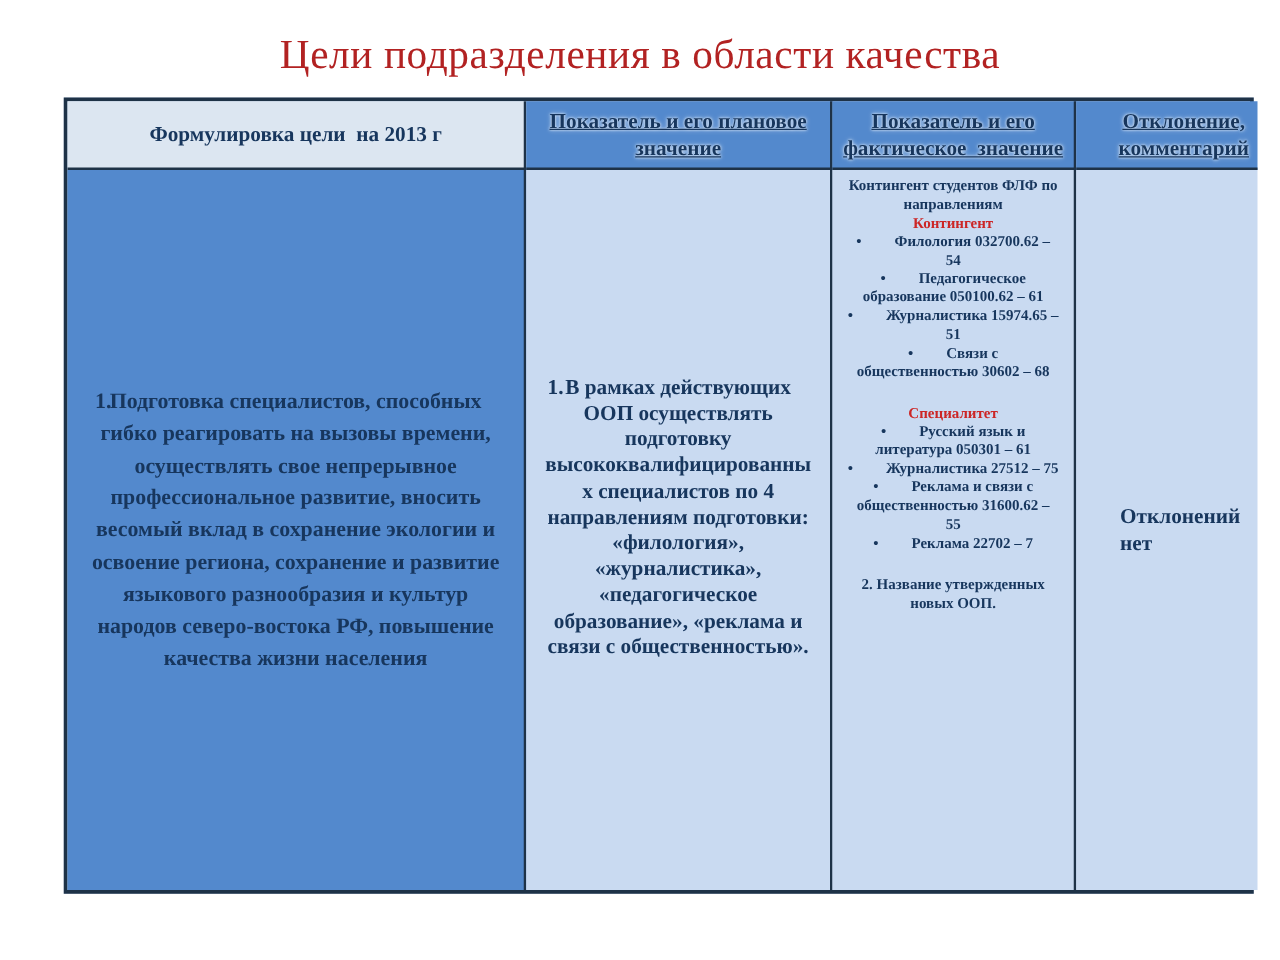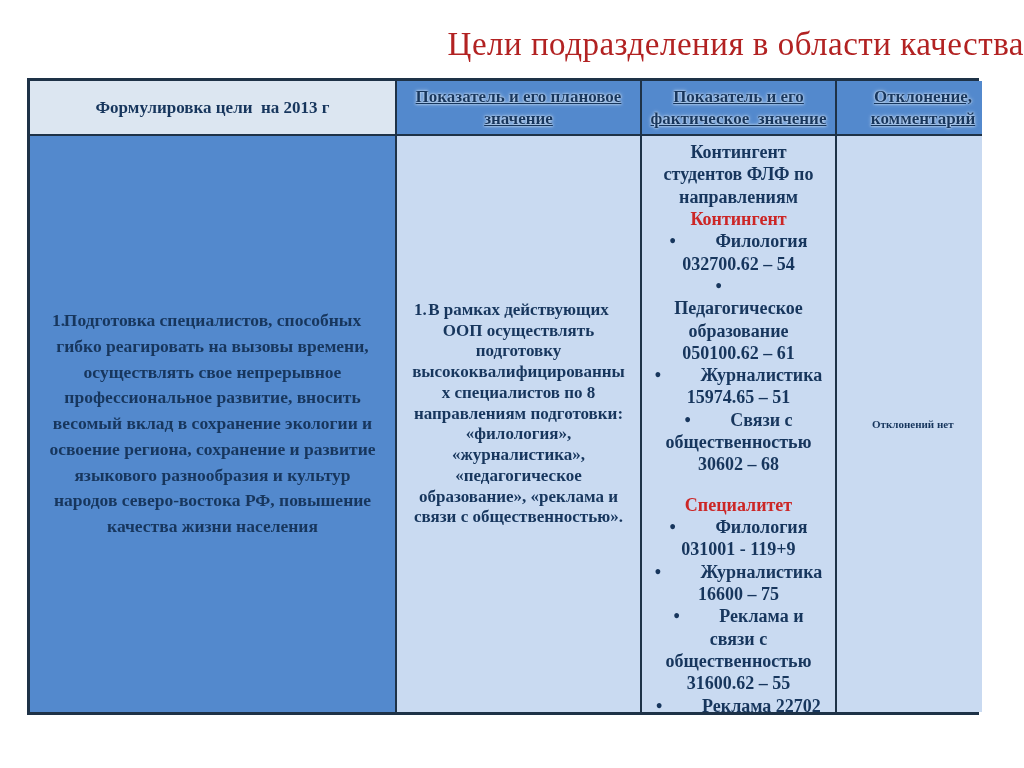--- a/index.html
+++ b/index.html
@@ -14,27 +14,27 @@
   *{margin:0;padding:0;box-sizing:border-box;}
   html,body{width:1024px;height:768px;}
   body{
     background:#ffffff;
     font-family:"Liberation Serif","DejaVu Serif",serif;
     position:relative;
     overflow:hidden;
   }
   .slide-title{
     position:absolute;top:26px;left:0;width:100%;
-    text-align:right;
+    text-align:center;
     font-size:33px;font-weight:400;
     color:var(--titlered);
     letter-spacing:.5px;
   }
   .qtable{
-    position:absolute;left:27px;top:78px;
+    position:absolute;left:51px;top:78px;
     width:952px;height:637px;
     display:grid;
     grid-template-columns:367px 245px 195px 145px;
     grid-template-rows:55px 1fr;
     border:3px solid var(--border);
     background:var(--lightblue);
   }
   .cell{
     border-right:2px solid var(--border);
     border-bottom:2px solid var(--border);
@@ -68,29 +68,29 @@
   .plan-cell{
     background:var(--lightblue);
     display:flex;flex-direction:column;justify-content:center;
     padding:0 13px;
     font-size:17px;line-height:1.22;
   }
   
   .fact-cell{
     background:var(--lightblue);
     padding:5px 12px 17px 12px;
-    font-size:18px;line-height:1.24;
+    font-size:12px;line-height:1.24;
     text-align:center;
   }
   
   .dev-cell{
     background:var(--lightblue);
     display:flex;flex-direction:column;justify-content:center;
     padding:0 6px;
-    font-size:11px;line-height:1.3;
+    font-size:17px;line-height:1.3;
     text-align:left;
   }
   .numbered{position:relative;}
   .numbered .num{position:absolute;left:4px;top:0;}
   .numbered .ptext{text-align:center;overflow-wrap:break-word;}
   .para-gap{height:20px;}
   .centered-par{text-align:center;overflow-wrap:break-word;}
   .red-label{color:var(--red);}
   .bitem .bullet{display:inline-block;margin-right:2.2em;}
   .fact-spacer{height:18px;}
@@ -110,39 +110,39 @@
   <div class="cell body-row goal-cell">
     <div class="numbered">
       <span class="num">1.</span>
       <div class="ptext">Подготовка специалистов, способных гибко реагировать на вызовы времени, осуществлять свое непрерывное профессиональное развитие, вносить весомый вклад в сохранение экологии и освоение региона, сохранение и развитие языкового разнообразия и культур народов северо-востока РФ, повышение качества жизни населения</div>
     </div>
   </div>
 
   <div class="cell body-row plan-cell">
     <div class="numbered">
       <span class="num">1.</span>
-      <div class="ptext">В рамках действующих ООП осуществлять подготовку высококвалифицированных специалистов по 8 направлениям подготовки: «филология», «журналистика», «педагогическое образование», «реклама и связи с общественностью».</div>
+      <div class="ptext">В рамках действующих ООП осуществлять подготовку высококвалифицированных специалистов по 4 направлениям подготовки: «филология», «журналистика», «педагогическое образование», «реклама и связи с общественностью».</div>
     </div>
     <div class="para-gap"></div>
   </div>
 
   <div class="cell body-row fact-cell">
     <div class="centered-par">Контингент студентов ФЛФ по направлениям</div>
     <div class="centered-par red-label">Контингент</div>
 
     <div class="bitem"><span class="bullet">•</span><span>Филология 032700.62 – 54</span></div>
     <div class="bitem"><span class="bullet">•</span><span>Педагогическое образование 050100.62 – 61</span></div>
     <div class="bitem"><span class="bullet">•</span><span>Журналистика 15974.65 – 51</span></div>
     <div class="bitem"><span class="bullet">•</span><span>Связи с общественностью 30602 – 68</span></div>
 
     <div class="fact-spacer"></div>
     <div class="centered-par red-label">Специалитет</div>
 
-    <div class="bitem"><span class="bullet">•</span><span>Филология 031001 - 119+9</span></div>
-    <div class="bitem"><span class="bullet">•</span><span>Журналистика 16600 – 75</span></div>
+    <div class="bitem"><span class="bullet">•</span><span>Русский язык и литература 050301 – 61</span></div>
+    <div class="bitem"><span class="bullet">•</span><span>Журналистика 27512 – 75</span></div>
     <div class="bitem"><span class="bullet">•</span><span>Реклама и связи с общественностью 31600.62 – 55</span></div>
     <div class="bitem"><span class="bullet">•</span><span>Реклама 22702 – 7</span></div>
 
     <div class="fact-spacer"></div>
     <div class="centered-par">2. Название утвержденных новых ООП.</div>
   </div>
 
   <div class="cell body-row dev-cell last-col">
     <div>Отклонений нет</div>
   </div>

